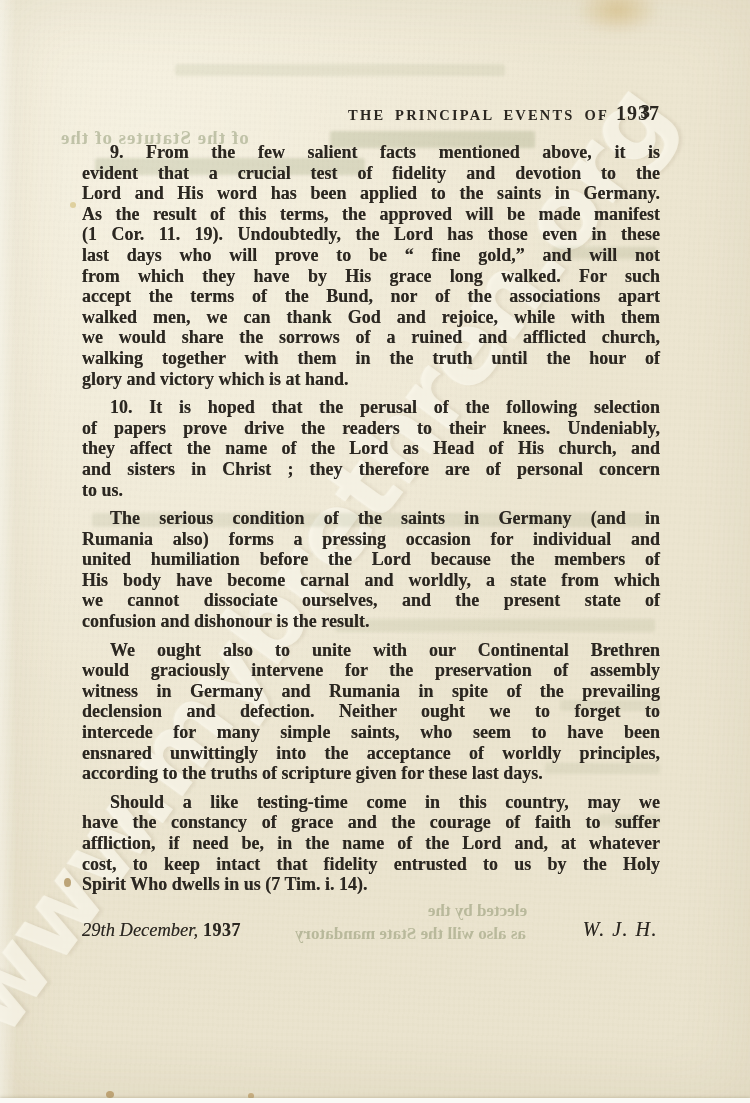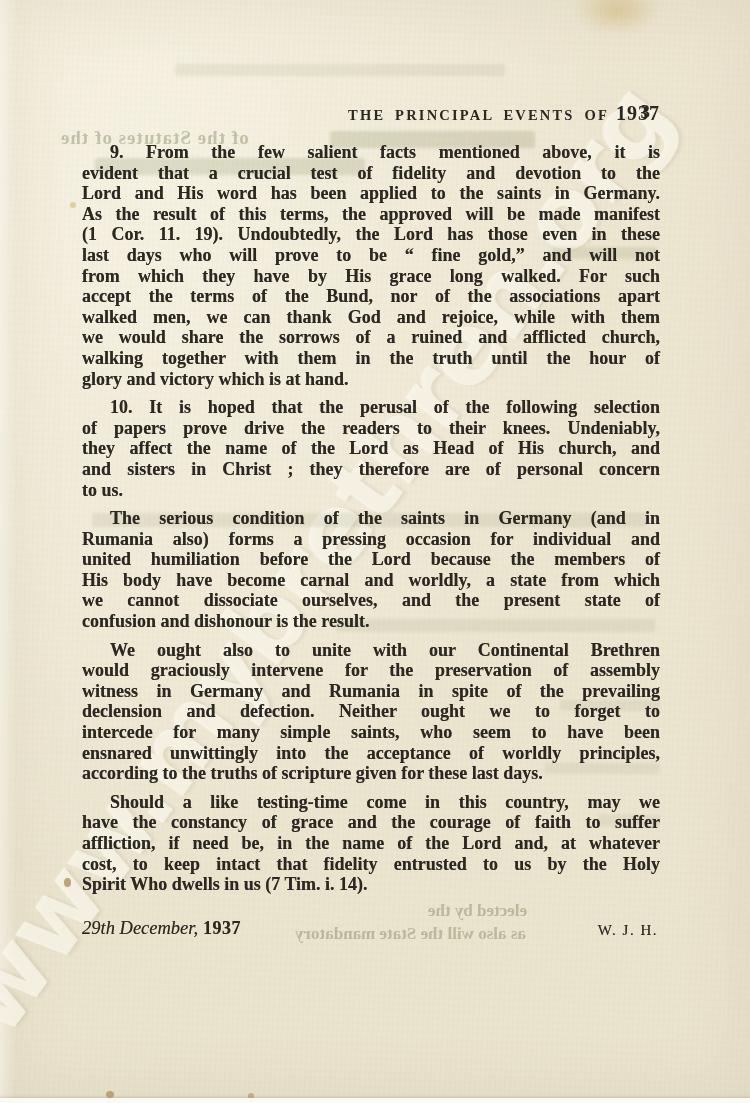--- a/index.html
+++ b/index.html
@@ -75,21 +75,21 @@
   .para:last-child{margin-bottom:4px;}
   .line{white-space:nowrap;text-align:justify;text-align-last:justify;}
   .line.first{text-indent:28px;}
   .line.last{text-align-last:left;}
 
   .footer{display:flex;justify-content:space-between;align-items:flex-end;margin-top:23px;
     text-shadow:0 0 0.5px rgba(43,39,33,0.5);}
   .foot-date{font-size:18.5px;}
   .foot-date .it{font-style:italic;}
   .foot-date .yr{font-style:normal;font-weight:700;font-size:18px;margin-left:5px;letter-spacing:0.5px;}
-  .initials{font-size:15px;letter-spacing:1.5px;margin-right:2px;}
+  .initials{font-size:20px;letter-spacing:1.5px;margin-right:2px;font-style:italic;}
 </style>
 </head>
 <body>
 
 <div class="page">
   <div class="grain"></div>
   <div class="left-edge"></div>
 
   <div class="watermark">www.mybrethren.org</div>
 

